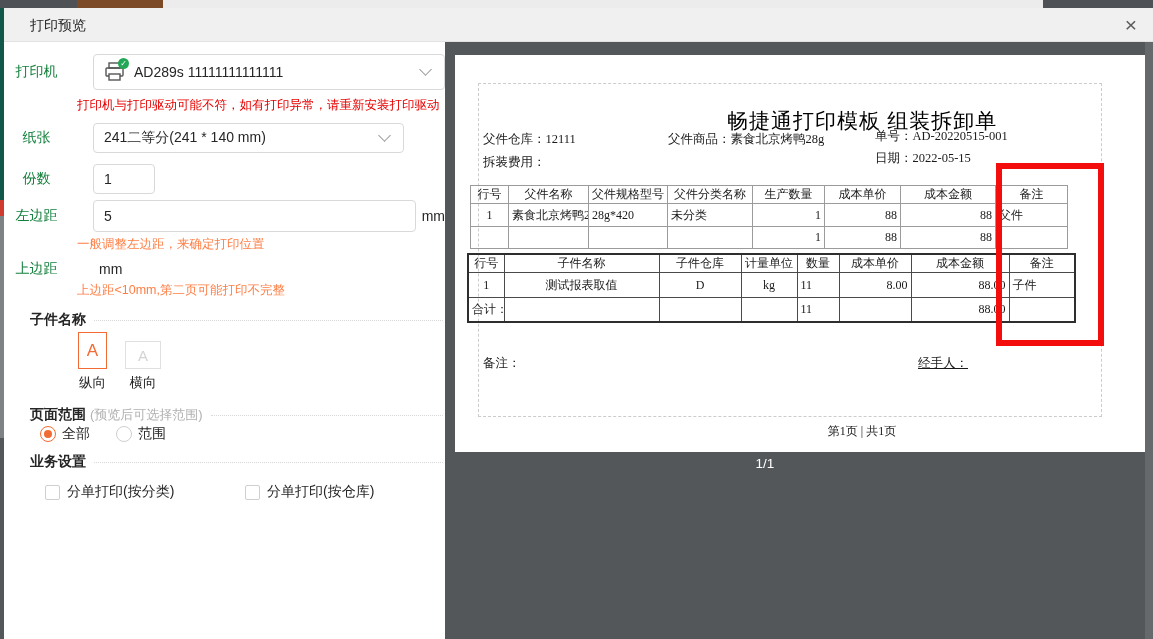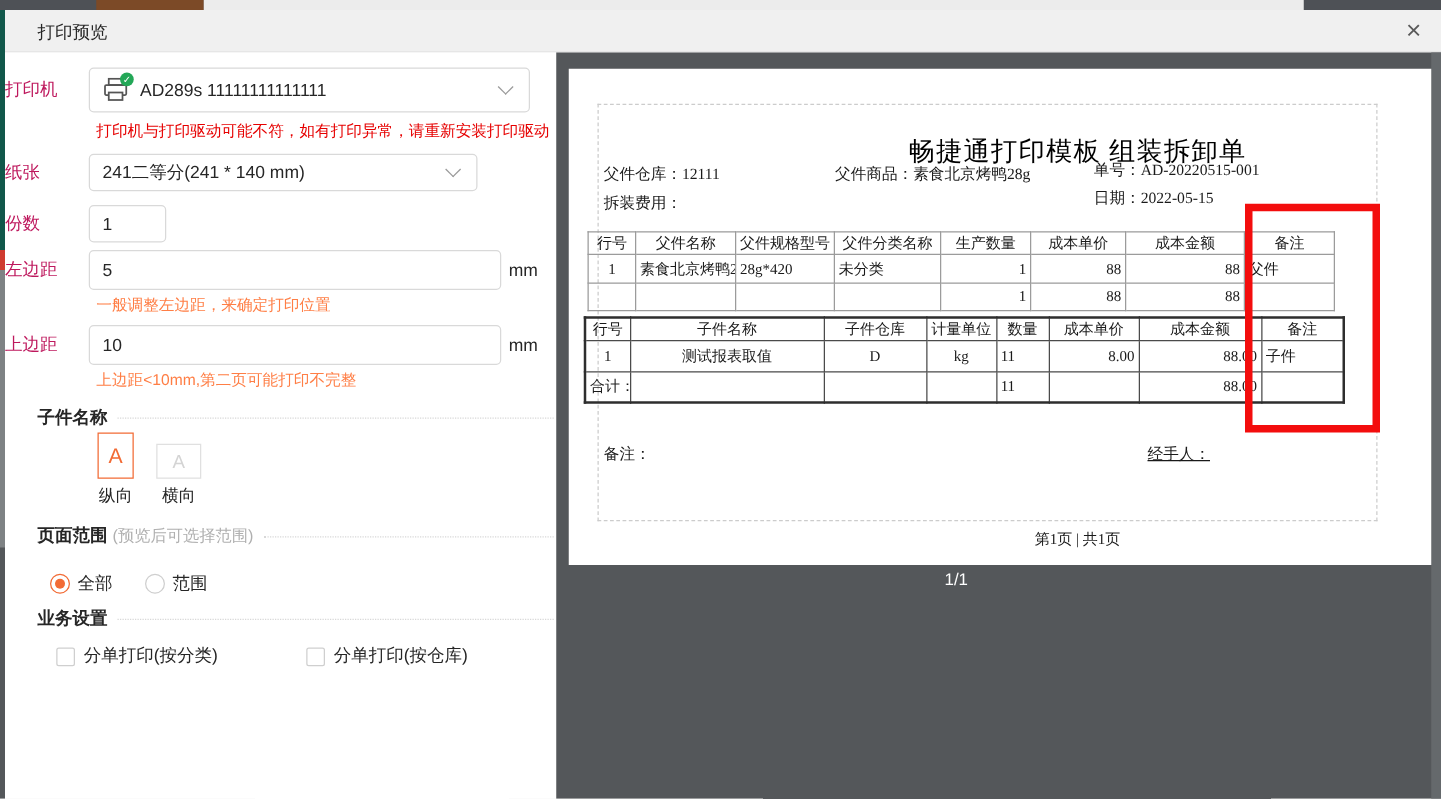--- a/index.html
+++ b/index.html
@@ -20,21 +20,21 @@
   .dialog-header { position:absolute; left:4px; top:8px; width:1149px; height:34px;
                    background:#f0f0f0; border-bottom:1px solid #e2e2e2; }
   .dialog-title { position:absolute; left:26px; top:0; line-height:34px; font-size:14px;
                   color:#262626; font-weight:500; }
   .close-btn { position:absolute; right:8px; top:3px; width:28px; height:28px; line-height:28px;
                text-align:center; font-size:21px; color:#5a5a5a; cursor:pointer; font-weight:300; }
 
   
   .left-panel { position:absolute; left:4px; top:42px; width:441px; height:597px; background:#fff; overflow:hidden; }
   .form-row { display:flex; align-items:center; }
-  .form-label { width:65px; text-align:left; margin-right:2px; font-size:14px; color:#be185d; flex:none; }
+  .form-label { width:65px; text-align:center; margin-right:24px; font-size:14px; color:#15803d; flex:none; }
   .select-box { position:relative; height:36px; border:1px solid #d9d9d9; border-radius:4px; background:#fff;
                 display:flex; align-items:center; padding:0 30px 0 10px; font-size:14px; color:#262626; cursor:pointer; }
   .chev { position:absolute; right:14px; top:50%; width:9px; height:9px; margin-top:-7px;
           border-right:1.5px solid #9a9a9a; border-bottom:1.5px solid #9a9a9a; transform:rotate(45deg); }
   .txt-input { height:32px; border:1px solid #d9d9d9; border-radius:4px; padding:0 10px; font-size:14px;
                color:#262626; font-family:inherit; outline:none; }
   .warn-red { color:#e60000; font-size:12.5px; padding-left:73px; margin-top:7px; }
   .hint-orange { color:#ff7e45; font-size:12.5px; padding-left:73px; margin-top:4px; }
   .sec-head { display:flex; align-items:center; padding-left:26px; margin-top:14px; }
   .sec-title { font-size:14px; font-weight:bold; color:#262626; flex:none; }
@@ -46,21 +46,21 @@
   .badge { position:absolute; right:-3px; top:-4px; width:11px; height:11px; background:#23a757;
            border-radius:50%; color:#fff; font-size:8px; line-height:11px; text-align:center; font-weight:bold; }
 
   .orient-row { display:flex; align-items:flex-end; padding-left:74px; margin-top:3px; }
   .orient-opt { display:flex; flex-direction:column; align-items:center; margin-right:18px; }
   .orient-box { display:flex; align-items:center; justify-content:center; background:#fff; }
   .orient-box.portrait { width:29px; height:37px; border:1px solid #f26b35; color:#f26b35; font-size:17px; }
   .orient-box.landscape { width:36px; height:28px; border:1px solid #e0e0e0; color:#d4d4d4; font-size:15px; }
   .orient-label { font-size:13.5px; color:#262626; margin-top:5px; }
 
-  .radio-row { display:flex; align-items:center; padding-left:36px; margin-top:20px; }
+  .radio-row { display:flex; align-items:center; padding-left:36px; margin-top:1px; }
   .radio { width:16px; height:16px; border-radius:50%; border:1px solid #f26b35; position:relative;
            margin-right:6px; flex:none; cursor:pointer; background:#fff; }
   .radio.checked::after { content:""; position:absolute; left:3px; top:3px; width:8px; height:8px;
            border-radius:50%; background:#f26b35; }
   .radio.unchecked { border-color:#cfcfcf; }
   .radio-label { font-size:14px; color:#262626; margin-right:26px; cursor:pointer; }
 
   .check-row { display:flex; align-items:center; padding-left:36px; margin-top:12px;justify-content:flex-end; }
   .checkbox { width:15px; height:15px; border:1px solid #cfcfcf; border-radius:2px; background:#fff;
               margin-right:7px; flex:none; cursor:pointer; }
@@ -143,21 +143,20 @@
 
   <div class="form-row" style="margin-top:6px;">
     <div class="form-label">左边距</div>
     <input class="txt-input" style="width: 330px;" value="5">
     <span class="unit">mm</span>
   </div>
   <div class="hint-orange">一般调整左边距，来确定打印位置</div>
 
   <div class="form-row" style="margin-top:7px;">
     <div class="form-label">上边距</div>
-    <input class="txt-input" style="width: 330px;" value="10">
     <span class="unit">mm</span>
   </div>
   <div class="hint-orange">上边距&lt;10mm,第二页可能打印不完整</div>
 
   <div class="sec-head" style="margin-top:12px;">
     <span class="sec-title">子件名称</span>
     <i class="dotline"></i>
   </div>
   <div class="orient-row">
     <div class="orient-opt">

